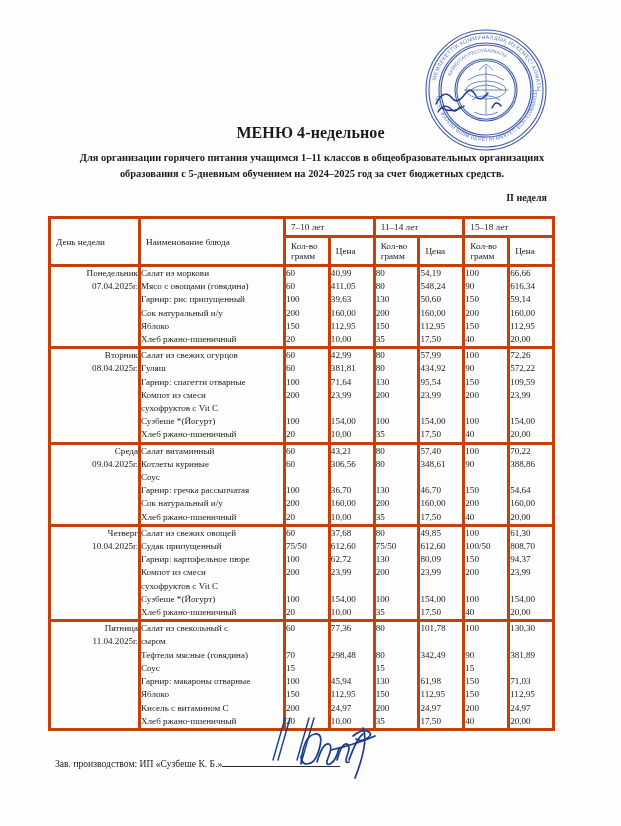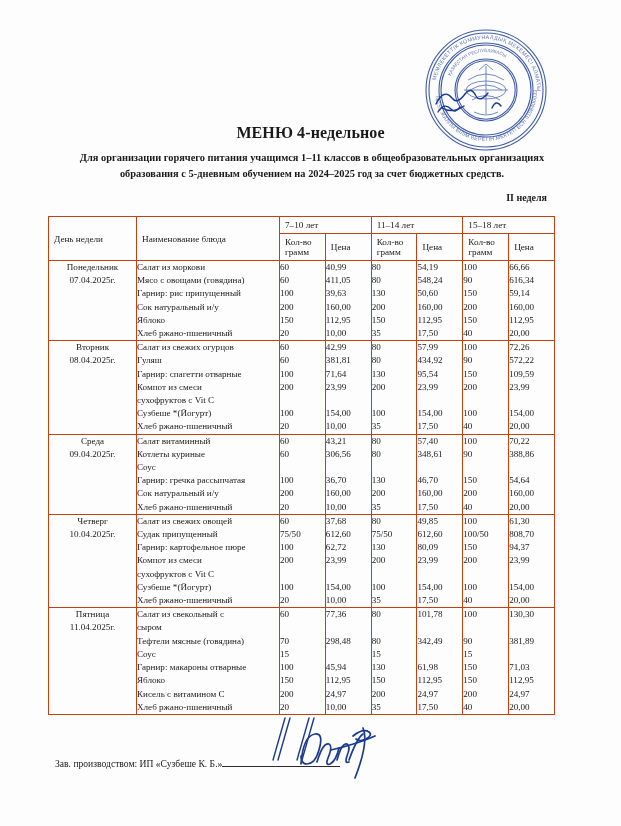--- a/index.html
+++ b/index.html
@@ -101,39 +101,39 @@
     width: 507px;
   }
   table.menu {
     border-collapse: collapse;
     width: 507px;
     table-layout: fixed;
     font-size: 9.1px;
     color: #1a1a1a;
   }
   table.menu th, table.menu td {
-    border: 1px solid #c2410c;
+    border: 3px solid #c2410c;
     padding: 0;
     vertical-align: top;
     font-weight: normal;
   }
   table.menu th {
     font-size: 9.2px;
     padding: 3px 4px 3px 5px;
     text-align: left;
     vertical-align: middle;
   }
   th.th-day    { width: 78px; }
   th.th-dish   { width: 133px; }
   th.th-agegrp { text-align: left; }
   th.th-qty    { width: 44px; }
   th.th-price  { width: 48px; }
 
   td.c-day {
-    text-align: center;
+    text-align: right;
     padding: 4px 3px 5px 3px;
     line-height: 13.2px;
   }
   td.c-dish {
     padding: 4px 4px 5px 5px;
     line-height: 13.2px;
   }
   td.c-num {
     padding: 4px 4px 5px 5px;
     line-height: 13.2px;

